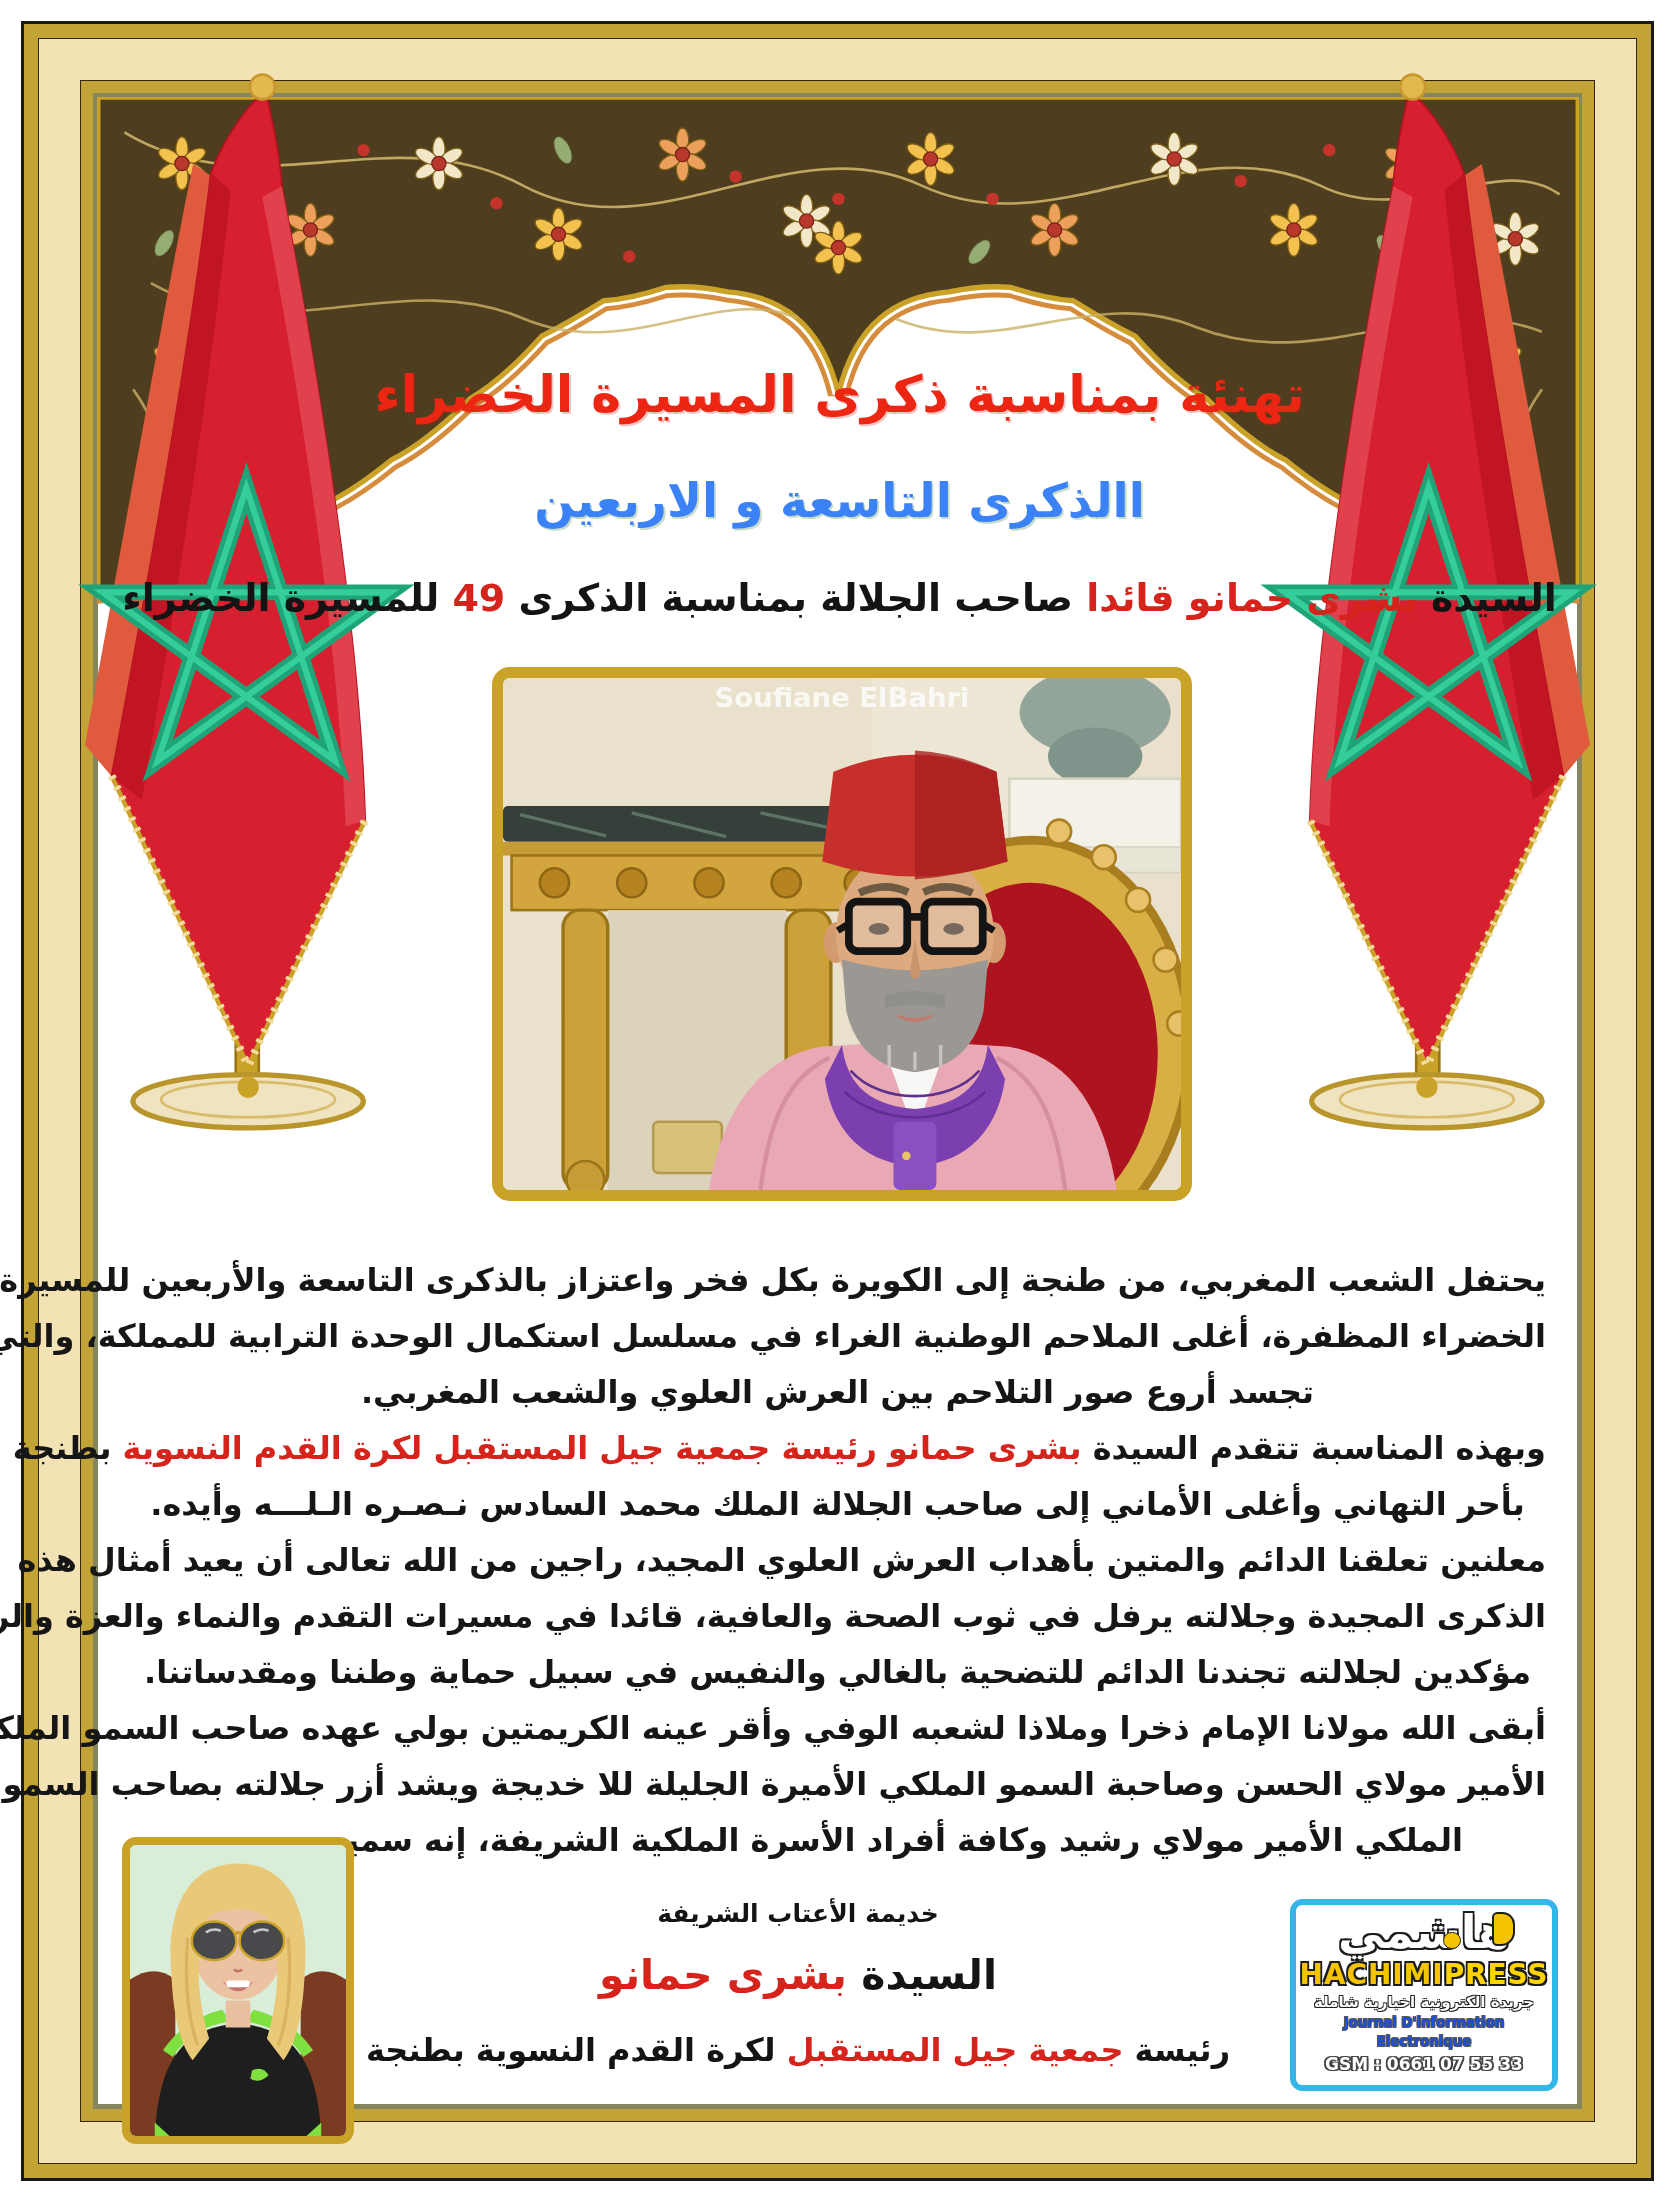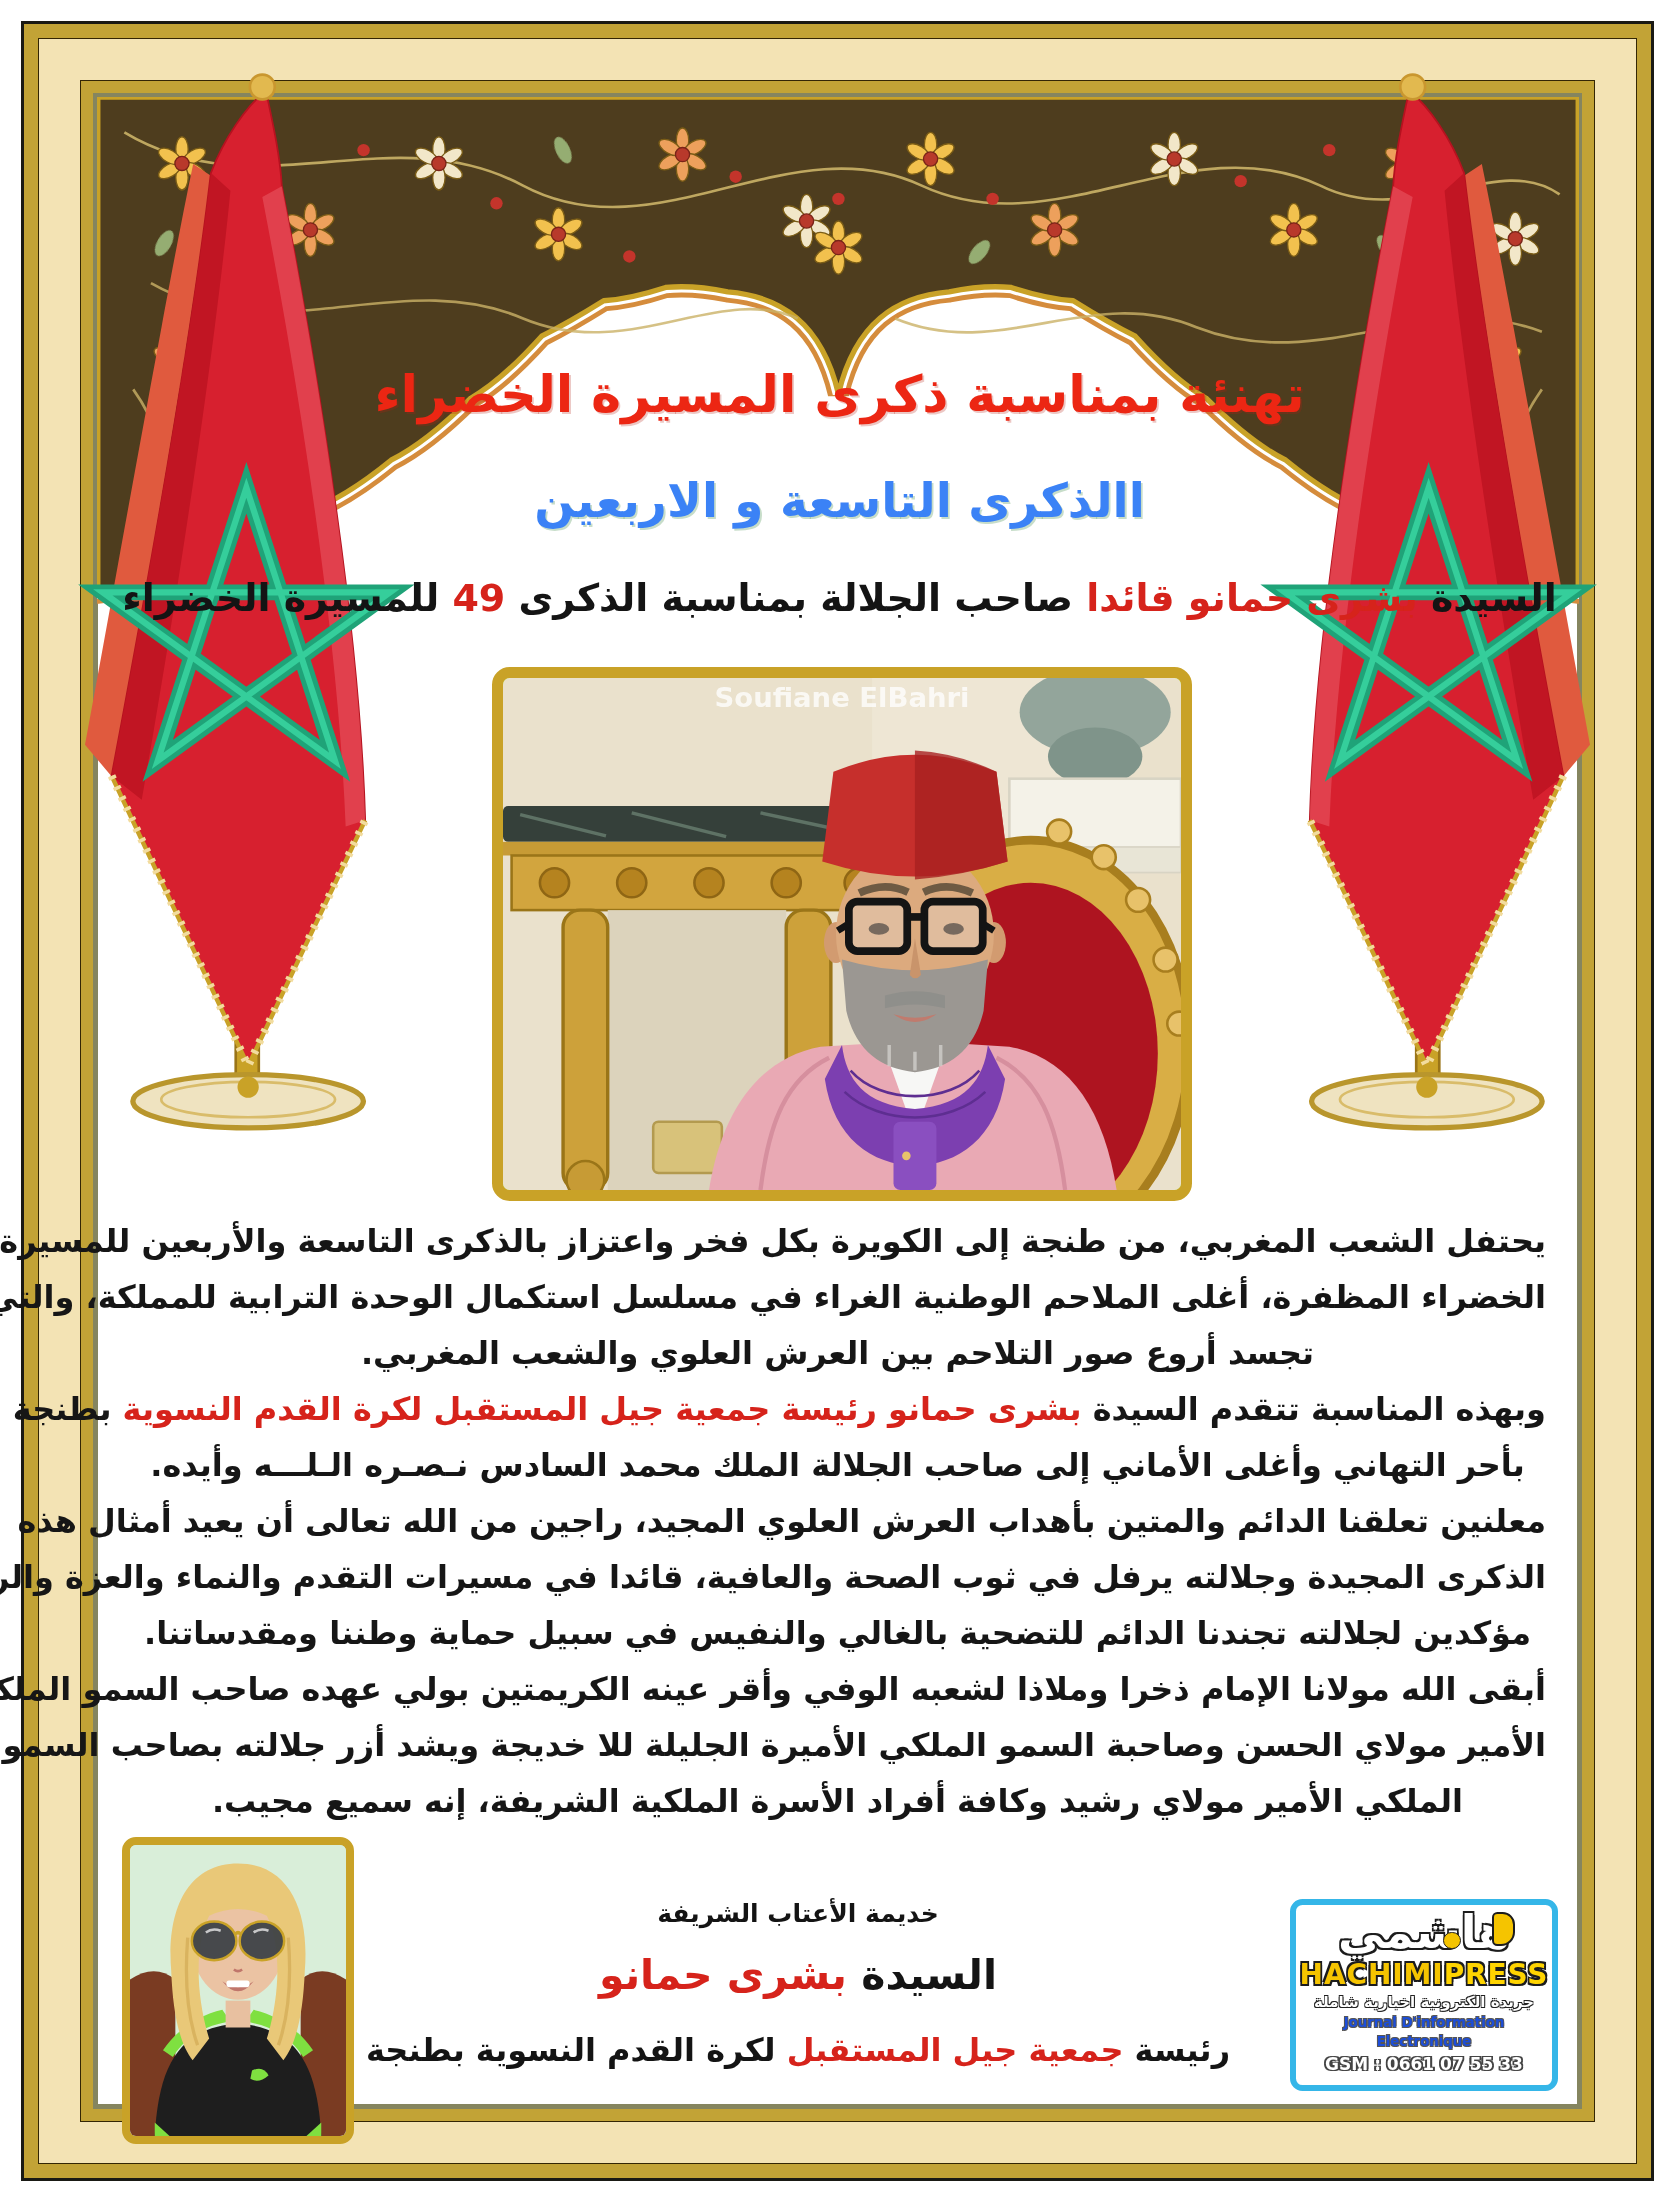--- a/index.html
+++ b/index.html
@@ -31,21 +31,21 @@
   .title3 { top:576px; font-size:38px; color:#141414; }
   .red    { color:#d6231b; }
 
   
   .king-photo { position:absolute; left:492px; top:667px; width:700px; height:534px;
                 border:11.5px solid #c9a227; border-radius:17.7px; overflow:hidden;
                 background:#bef264; }
   .king-photo svg { display:block; width:100%; height:100%; }
 
   
-  .body-text { position:absolute; left:129px; right:129px; top:1213px;
+  .body-text { position:absolute; left:129px; right:129px; top:1252px;
                direction:rtl; text-align:center; color:#161616;
                font-size:32px; font-weight:bold; line-height:56px; }
   .body-text .bl { white-space:nowrap; }
 
   
   .sig { position:absolute; left:275px; top:1899px; width:1046px; text-align:center;
          direction:rtl; color:#141414; font-weight:bold; }
   .sig-l1 { font-size:25px; }
   .sig-l2 { font-size:41px; margin-top:23px; }
   .sig-l3 { font-size:32px; margin-top:32px; white-space:nowrap; }

